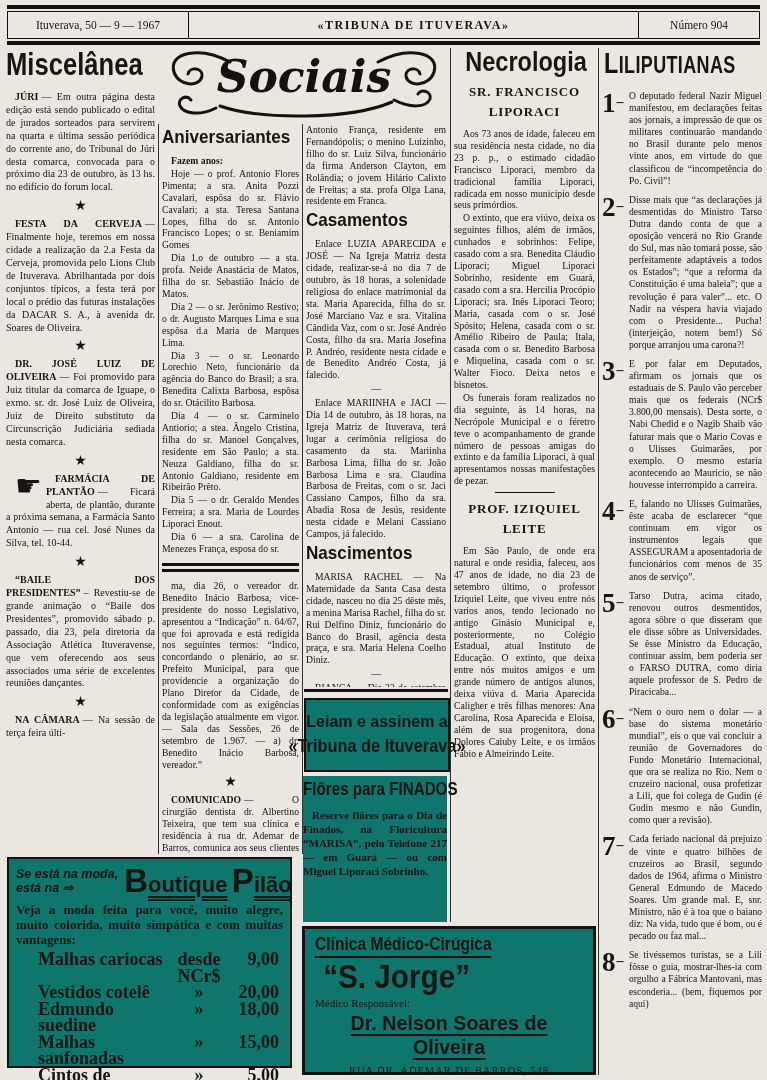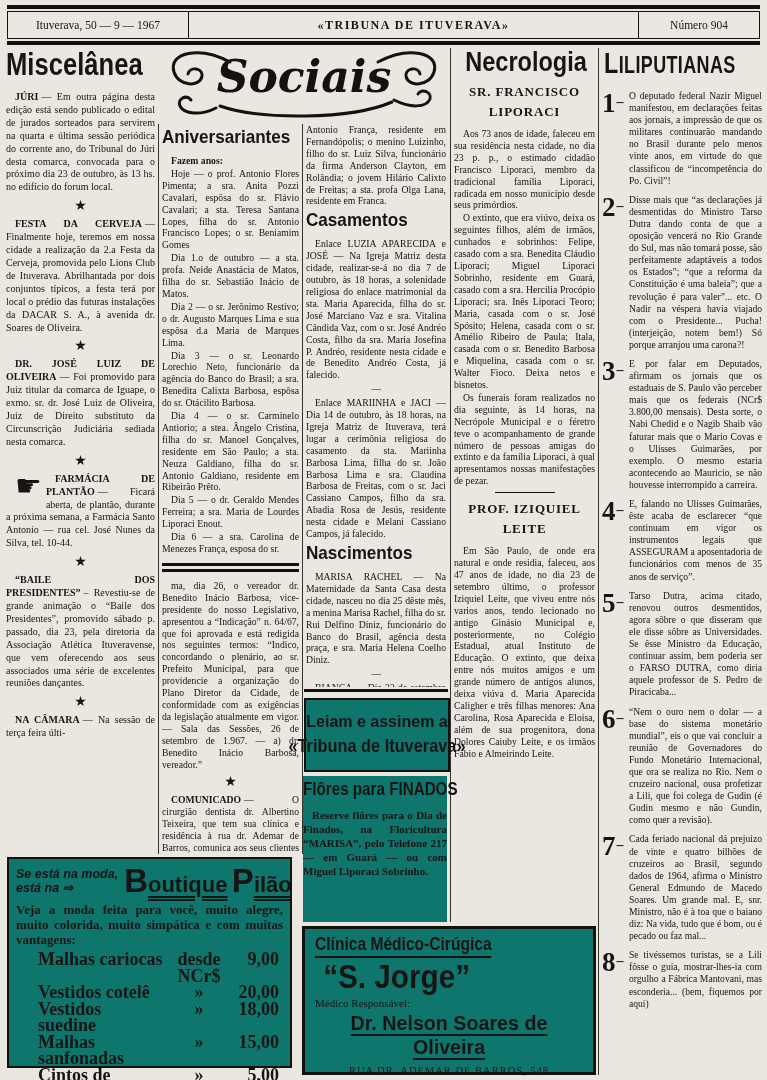--- a/index.html
+++ b/index.html
@@ -230,21 +230,21 @@
         <span class="bq-item">Malhas cariocas</span>
         <span class="bq-unit">desde NCr$</span>
         <span class="bq-price">9,00</span>
       </div>
     <div class="bq-row">
         <span class="bq-item">Vestidos cotelê</span>
         <span class="bq-unit">»</span>
         <span class="bq-price">20,00</span>
       </div>
     <div class="bq-row">
-        <span class="bq-item">Vestidos suedine</span>
+        <span class="bq-item">Edmundo suedine</span>
         <span class="bq-unit">»</span>
         <span class="bq-price">18,00</span>
       </div>
     <div class="bq-row">
         <span class="bq-item">Malhas sanfonadas</span>
         <span class="bq-unit">»</span>
         <span class="bq-price">15,00</span>
       </div>
     <div class="bq-row">
         <span class="bq-item">Cintos de argola</span>

